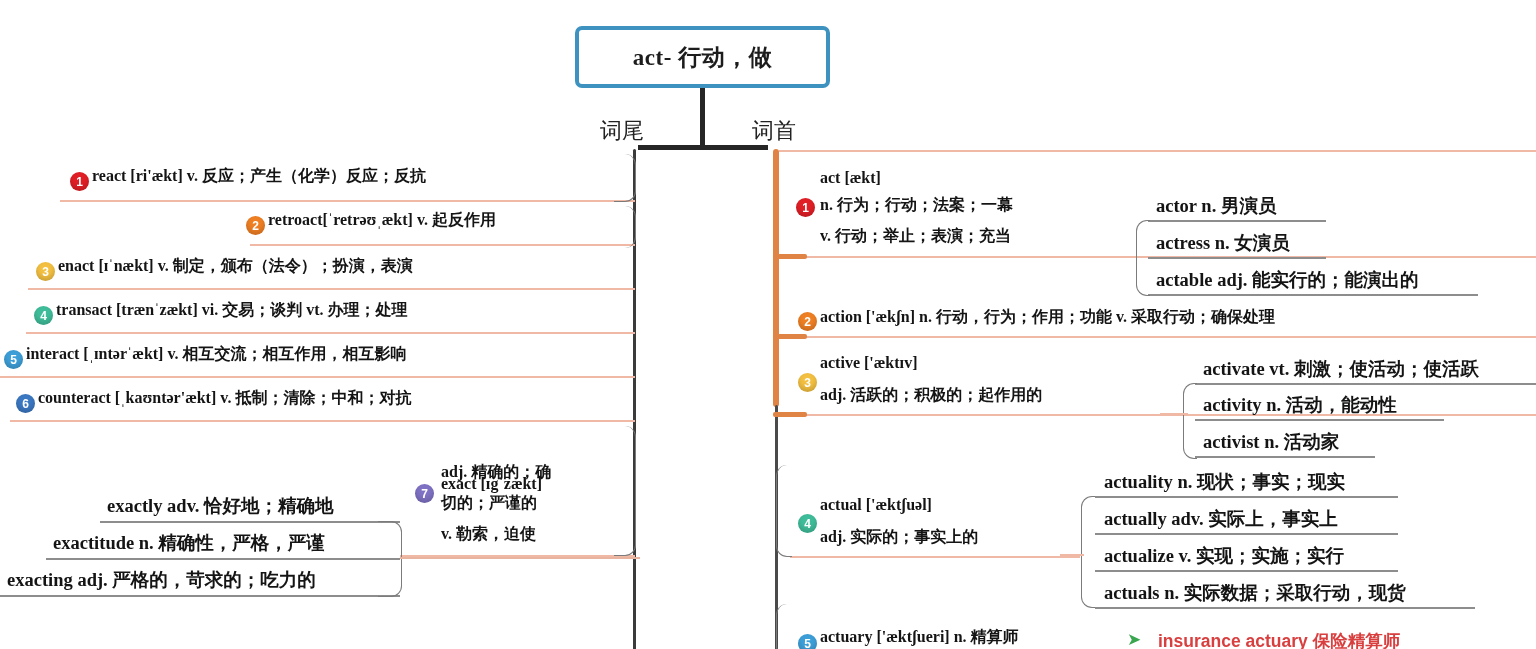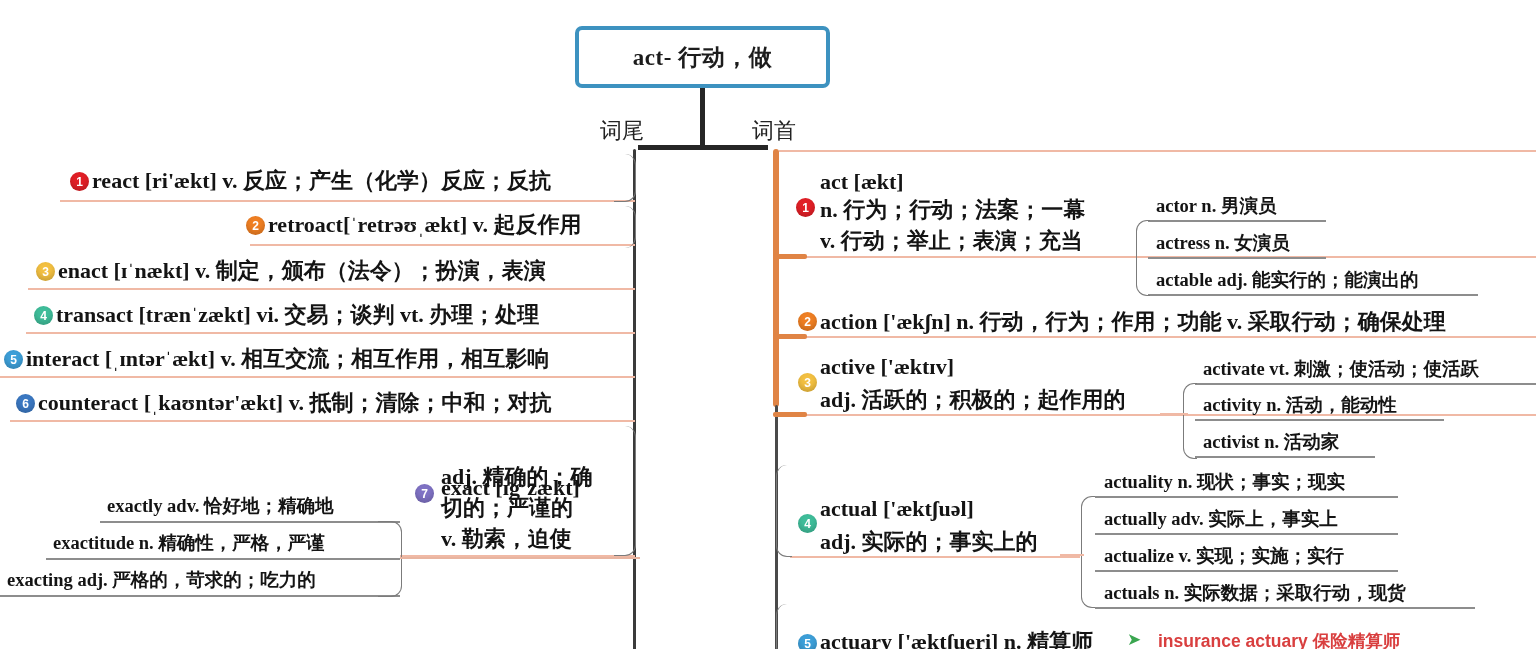--- a/index.html
+++ b/index.html
@@ -39,21 +39,21 @@
   .spine-left{left:633px;top:133px;width:3px;height:510px;background:#3b3b3b;}
   .spine-right-orange{left:773px;top:133px;width:6px;height:258px;background:#e08445;border-radius:3px;}
   .spine-right-gray{left:775px;top:389px;width:3px;height:254px;background:#4a4a4a;}
   .rowline{position:absolute;height:2px;background:#f0b9a5;}
   .rowline-gray{position:absolute;height:2px;background:#8d8d8d;}
 
   .txt{
     position:absolute;white-space:nowrap;color:#141414;
     font-family:"Liberation Serif","DejaVu Serif",serif;
   }
-  .w-main{font-size:22px;font-weight:bold;}
+  .w-main{font-size:16px;font-weight:bold;}
   .w-sub{font-size:18.5px;font-weight:bold;}
 
   
   .bullet{
     position:absolute;width:19px;height:19px;border-radius:50%;
     color:#fff;font-size:12px;font-weight:bold;
     font-family:"Liberation Sans","DejaVu Sans",sans-serif;
     display:flex;align-items:center;justify-content:center;
     box-shadow:inset 0 -3px 5px rgba(0,0,0,.16);
   }

